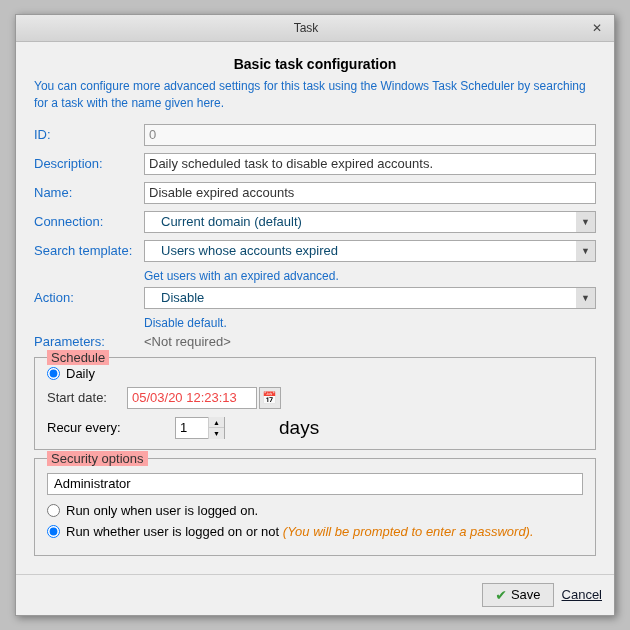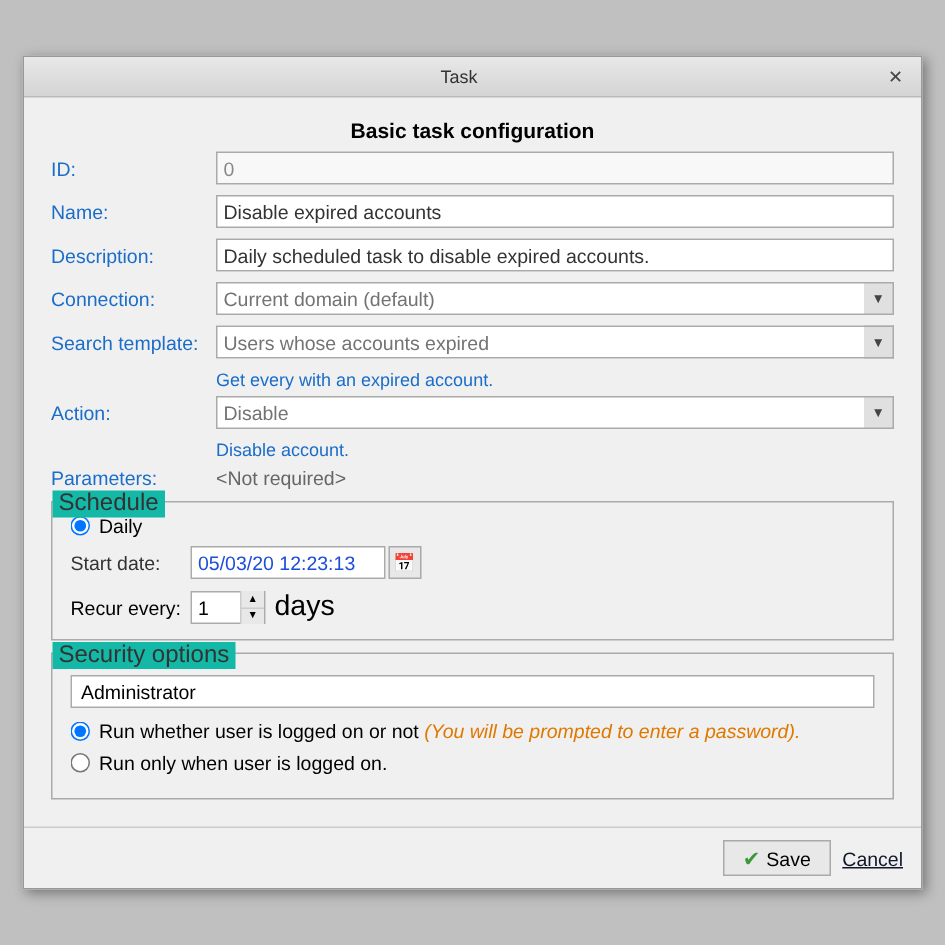--- a/index.html
+++ b/index.html
@@ -84,23 +84,23 @@
       flex: 1;
       position: relative;
       display: flex;
       align-items: center;
     }
     .form-select {
       flex: 1;
       height: 22px;
       border: 1px solid #aaa;
       background: #fff;
-      padding: 2px 4px;
-      font-size: 13px;
-      color: #737373;
+      padding: 2px 16px;
+      font-size: 13px;
+      color: #0c4a6e;
       appearance: none;
       -webkit-appearance: none;
       outline: none;
       cursor: pointer;
       padding-right: 20px;
     }
     .select-arrow {
       position: absolute;
       right: 0;
       top: 0;
@@ -129,24 +129,24 @@
     .section-box {
       border: 1px solid #aaa;
       margin-top: 8px;
       margin-bottom: 8px;
       padding: 8px 12px 10px 12px;
       position: relative;
     }
     .section-legend {
       position: absolute;
       top: -8px;
-      left: 0;
-      background: #14b8a6;
+      left: 12px;
+      background: #fca5a5;
       padding: 0 4px;
-      font-size: 16px;
+      font-size: 13px;
       color: #333;
     }
     .radio-row {
       display: flex;
       align-items: center;
       margin-bottom: 6px;
       font-size: 13px;
     }
     .radio-row input[type="radio"] {
       margin-right: 6px;
@@ -161,39 +161,40 @@
       width: 80px;
       font-size: 13px;
       color: #333;
     }
     .date-input {
       height: 22px;
       border: 1px solid #aaa;
       background: #fff;
       padding: 2px 4px;
       font-size: 13px;
-      color: #1d4ed8;
+      color: #ef4444;
       width: 130px;
     }
     .calendar-btn {
       width: 22px;
       height: 22px;
       border: 1px solid #aaa;
       background: #e8e8e8;
       margin-left: 2px;
       cursor: pointer;
       display: flex;
       align-items: center;
       justify-content: center;
       font-size: 12px;
     }
     .recur-row {
       display: flex;
       align-items: center;
       font-size: 13px;
+      gap: 48px;
     }
     .recur-label {
       width: 80px;
     }
     .spin-wrapper {
       display: flex;
       align-items: center;
       border: 1px solid #aaa;
       background: #fff;
       width: 50px;
@@ -289,34 +290,35 @@
 
   <div class="title-bar">
     <span class="title-bar-text">Task</span>
     <span class="title-close">✕</span>
   </div>
 
   <div class="dialog-body">
 
     <div class="dialog-title">Basic task configuration</div>
 
+    <div class="info-text">You can configure more advanced settings for this task using the Windows Task Scheduler by searching for a task with the name given here.</div>
 
     <div class="form-row">
       <span class="form-label">ID:</span>
       <input class="form-input form-input-readonly" type="text" readonly="" value="0" style="">
     </div>
 
     <div class="form-row">
+      <span class="form-label">Description:</span>
+      <input class="form-input" type="text" value="Daily scheduled task to disable expired accounts." style="">
+    </div>
+
+    <div class="form-row">
       <span class="form-label">Name:</span>
       <input class="form-input" type="text" value="Disable expired accounts" style="">
-    </div>
-
-    <div class="form-row">
-      <span class="form-label">Description:</span>
-      <input class="form-input" type="text" value="Daily scheduled task to disable expired accounts." style="">
     </div>
 
     <div class="form-row">
       <span class="form-label">Connection:</span>
       <div class="form-select-wrapper">
         <select class="form-select">
           <option>Current domain (default)</option>
         </select>
         <div class="select-arrow">▼</div>
       </div>
@@ -325,33 +327,33 @@
     <div class="form-row">
       <span class="form-label">Search template:</span>
       <div class="form-select-wrapper">
         <select class="form-select">
           <option>Users whose accounts expired</option>
         </select>
         <div class="select-arrow">▼</div>
       </div>
     </div>
 
-    <div class="hint-text">Get every with an expired account.</div>
+    <div class="hint-text">Get users with an expired advanced.</div>
 
     <div class="form-row">
       <span class="form-label">Action:</span>
       <div class="form-select-wrapper">
         <select class="form-select">
           <option>Disable</option>
         </select>
         <div class="select-arrow">▼</div>
       </div>
     </div>
 
-    <div class="hint-text">Disable account.</div>
+    <div class="hint-text">Disable default.</div>
 
     <div class="form-row">
       <span class="form-label">Parameters:</span>
       <span class="params-text">&lt;Not required&gt;</span>
     </div>
 
     <div class="section-box">
       <span class="section-legend">Schedule</span>
 
       <div class="schedule-top-row radio-row">
@@ -378,27 +380,27 @@
       </div>
     </div>
 
     <div class="section-box">
       <span class="section-legend">Security options</span>
 
 
       <input class="security-user-input" type="text" value="Administrator" style="">
 
       <div class="radio-row">
+        <input type="radio" name="security-radio" style="">
+        <span>Run only when user is logged on.</span>
+      </div>
+
+      <div class="radio-row">
         <input type="radio" name="security-radio" checked="" style="">
         <span>Run whether user is logged on or not</span>&nbsp;<span class="radio-italic">(You will be prompted to enter a password).</span>
-      </div>
-
-      <div class="radio-row">
-        <input type="radio" name="security-radio" style="">
-        <span>Run only when user is logged on.</span>
       </div>
     </div>
   </div>
 
   <div class="dialog-footer">
     <button class="btn-save">
       <span class="check-icon">✔</span>
       <span>Save</span>
     </button>
     <button class="btn-cancel">Cancel</button>

